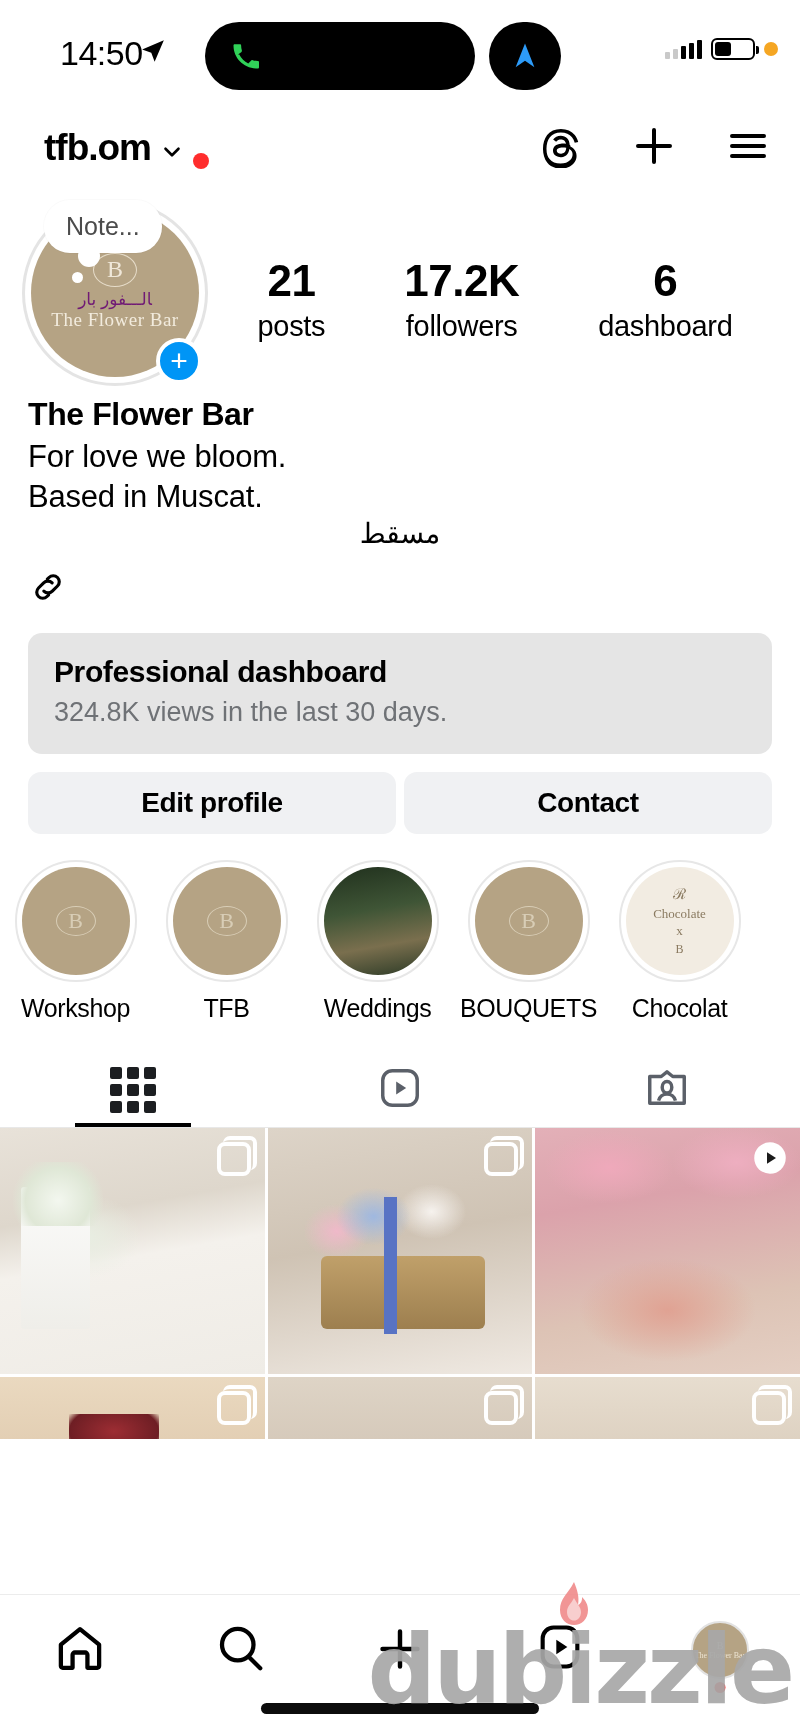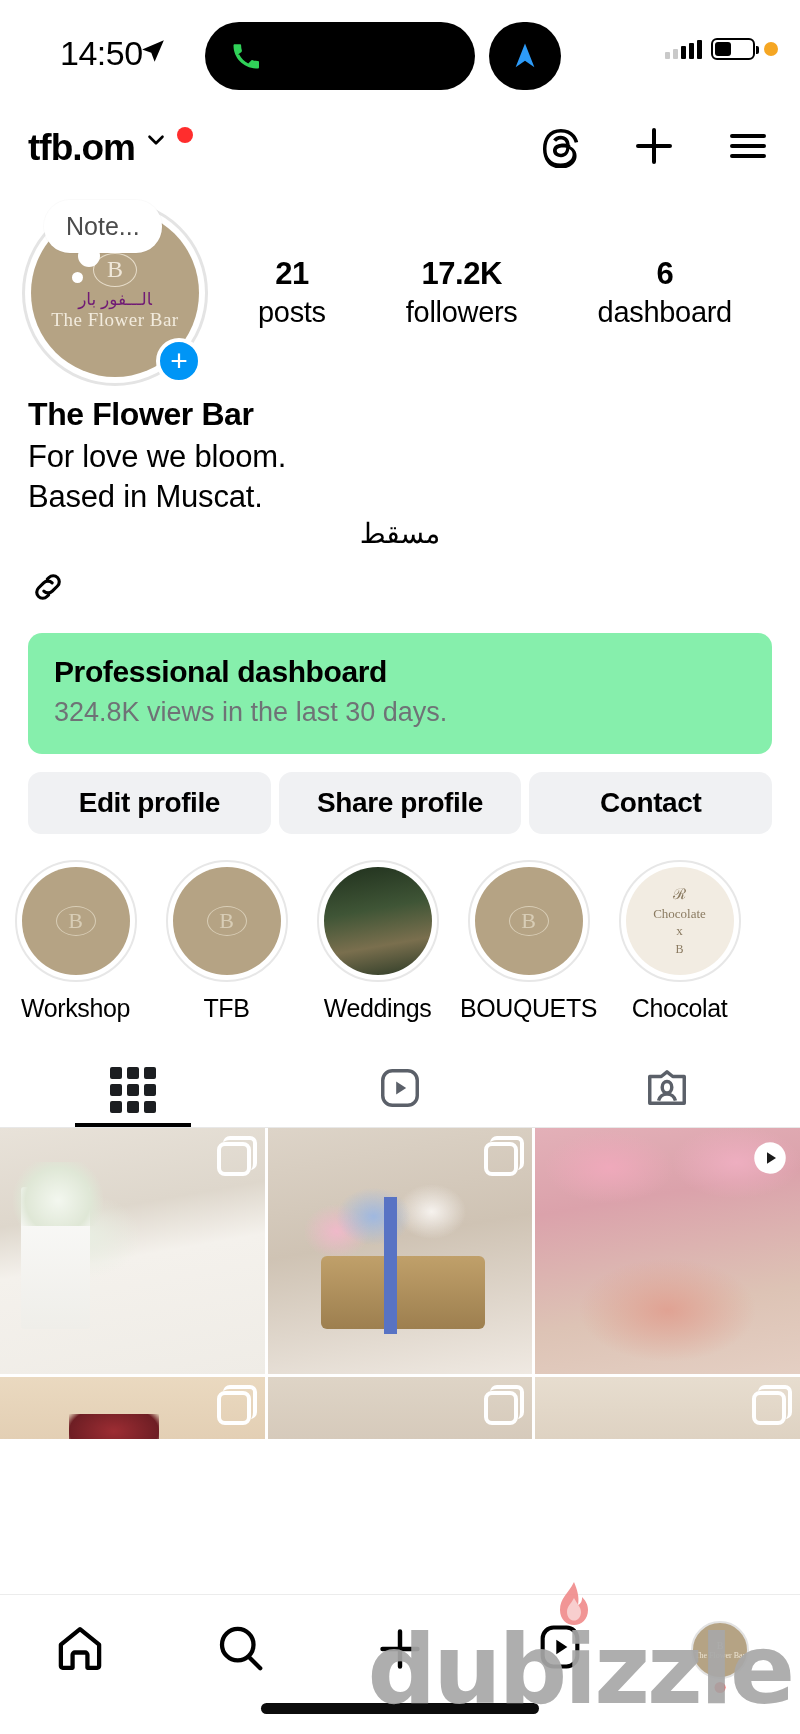--- a/index.html
+++ b/index.html
@@ -53,21 +53,21 @@
     width:3px; height:8px; background:#000; border-radius:0 2px 2px 0;
   }
   .batt i{ display:block; height:100%; width:45%; background:#000; border-radius:3px;}
   .orangedot{ width:14px;height:14px;border-radius:50%;background:#f5a623;}
 
   
   .header{
     height:76px; display:flex; align-items:center;
     padding:0 28px; justify-content:space-between;
   }
-  .header-left{ display:flex; align-items:flex-start; gap:8px;}
+  .header-left{ display:flex; align-items:flex-end; gap:8px;margin-left:16px;}
   .username{ font-size:37px; font-weight:700; letter-spacing:-1px;}
   .reddot{ width:16px;height:16px;border-radius:50%;background:#ff2d2d;}
   .header-right{ display:flex; align-items:center; gap:46px;}
 
   
   .profrow{
     display:flex; align-items:flex-start; padding:14px 28px 0 22px;
   }
   .avatar-wrap{ position:relative; width:186px; height:186px; flex:0 0 186px;}
   .avatar-ring{
@@ -104,38 +104,38 @@
     position:absolute; right:6px; bottom:2px;
     width:46px;height:46px;border-radius:50%;background:#0095f6;
     border:4px solid #fff; display:flex;align-items:center;justify-content:center;
     color:#fff; font-size:30px; font-weight:400; line-height:1;
   }
   .stats{
     flex:1; display:flex; justify-content:space-around;
     padding-top:56px; padding-left:10px;
   }
   .stat{ text-align:center; }
-  .stat-num{ font-size:31px; font-weight:700; letter-spacing:-0.5px;}
+  .stat-num{ font-size:44px; font-weight:700; letter-spacing:-0.5px;}
   .stat-lbl{ font-size:29px; margin-top:4px; letter-spacing:-0.3px;}
 
   
   .bio{ padding:10px 28px 0 28px; }
   .bio-name{ font-size:32px; font-weight:700; letter-spacing:-0.4px; margin-bottom:4px;}
   .bio-cat{ font-size:31px; color:#1a8cff; margin-bottom:2px;}
   .bio-line{ font-size:31px; line-height:1.28; letter-spacing:-0.2px;}
   .bio-ar{ font-size:28px; direction:rtl; text-align:center; line-height:1.3;font-family:Liberation Serif, serif;}
   .linkrow{
     display:flex; align-items:center; gap:16px;
     padding:14px 28px 0 28px;
   }
   .link-text{ font-size:30px; font-weight:700; letter-spacing:-0.4px;}
 
   
   .dash{
-    margin:22px 28px 0 28px; background:#86efac; border-radius:14px;
+    margin:22px 28px 0 28px; background:#e5e5e5; border-radius:14px;
     padding:22px 26px 26px 26px;
   }
   .dash-t{ font-size:30px; font-weight:700; letter-spacing:-0.4px;}
   .dash-s{ font-size:27px; color:#6f7276; margin-top:8px;}
 
   
   .actions{
     display:flex; gap:8px; padding:18px 28px 0 28px;
   }
   .abtn{
@@ -363,21 +363,20 @@
   </span>
 </div>
 
 <div class="dash">
   <div class="dash-t">Professional dashboard</div>
   <div class="dash-s">324.8K views in the last 30 days.</div>
 </div>
 
 <div class="actions">
   <button class="abtn">Edit profile</button>
-  <button class="abtn">Share profile</button>
   <button class="abtn">Contact</button>
 </div>
 
 <div class="highlights">
   <div class="hl">
     <div class="hl-ring">
       <div class="hl-img">
           <span class="m">B</span>
         </div>
     </div>

